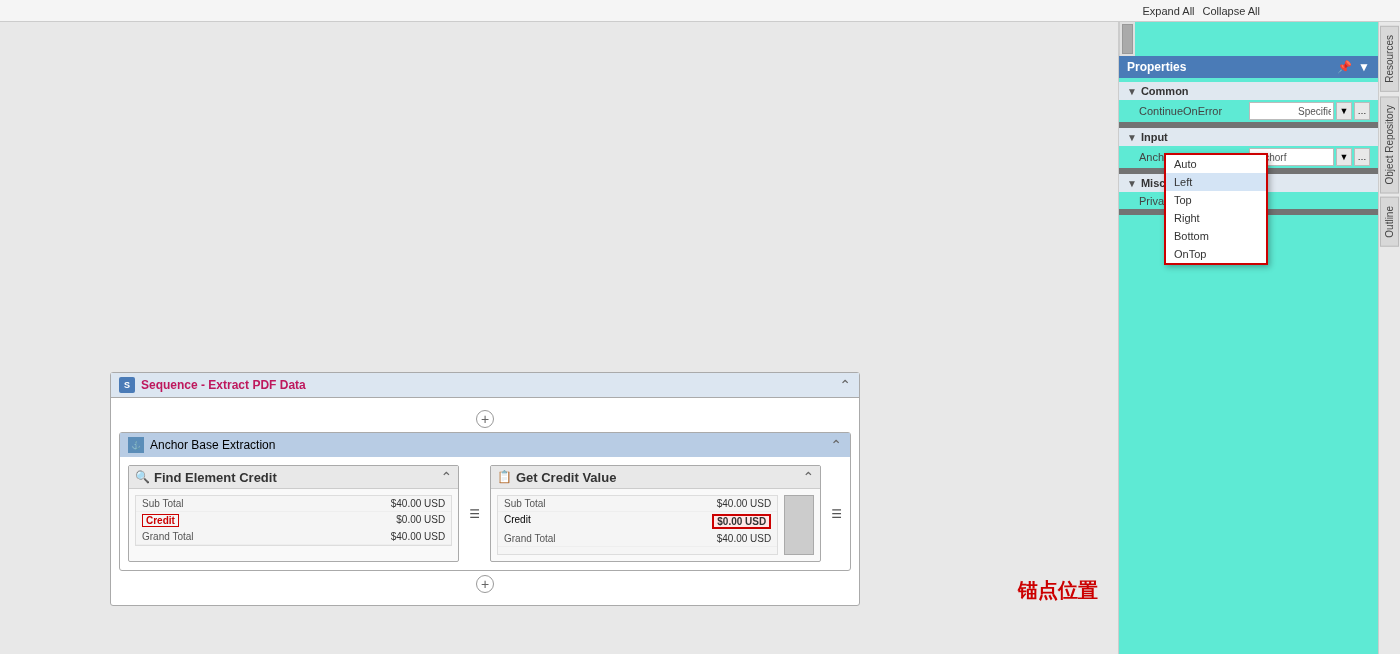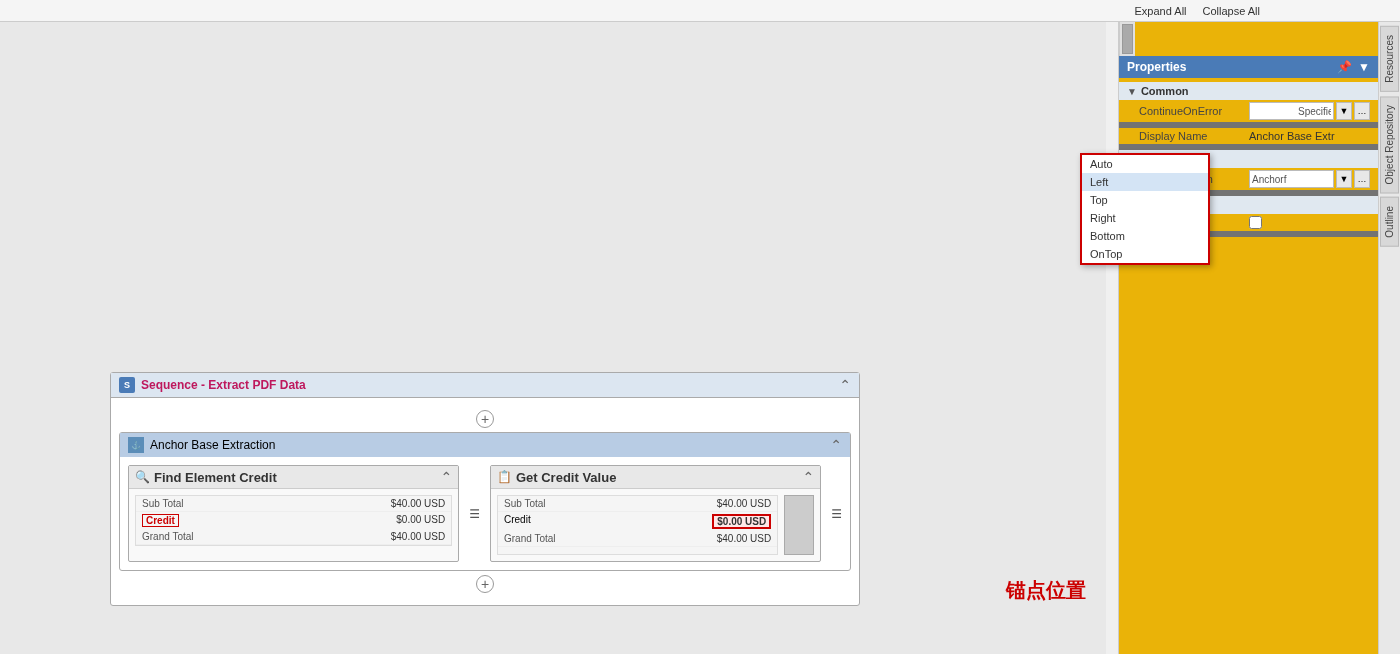--- a/index.html
+++ b/index.html
@@ -21,21 +21,21 @@
       border-bottom: 1px solid #ccc;
       display: flex;
       align-items: center;
       justify-content: flex-end;
       padding-right: 140px;
     }
     .top-toolbar span {
       font-size: 11px;
       color: #333;
       cursor: pointer;
-      margin-left: 16px;
+      margin-left: 8px;
     }
 
     
     .main-layout {
       display: flex;
       flex: 1;
       overflow: hidden;
     }
 
     
@@ -226,25 +226,24 @@
     .gray-block {
       width: 30px;
       height: 60px;
       background: #ccc;
       border: 1px solid #aaa;
     }
 
     
     .properties-panel {
       width: 260px;
-      background: #eab308;
+      background: #5eead4;
       border-left: 1px solid #ccc;
       display: flex;
       flex-direction: column;
-      margin-left: 12px;
     }
     .properties-header {
       background: #4a7bb7;
       color: white;
       padding: 4px 8px;
       display: flex;
       align-items: center;
       justify-content: space-between;
       font-size: 12px;
       font-weight: 600;
@@ -328,22 +327,22 @@
       flex: 1;
       white-space: nowrap;
       overflow: hidden;
       text-overflow: ellipsis;
     }
 
     
     .dropdown-overlay {
       position: absolute;
       top: 153px;
-      left: 1080px;
-      width: 130px;
+      left: 1164px;
+      width: 104px;
       background: white;
       border: 2px solid #c00;
       box-shadow: 2px 2px 6px rgba(0,0,0,0.3);
       z-index: 100;
     }
     .dropdown-item {
       padding: 3px 8px;
       font-size: 11px;
       color: #333;
       cursor: pointer;
@@ -550,26 +549,20 @@
 
         <div class="prop-row">
           <span class="prop-label">ContinueOnError</span>
           <div class="prop-value">
             <input class="prop-input" value="Specifies..." readonly="" style="width: 60px; padding-left: 48px;">
             <div class="prop-btn">▼</div>
             <div class="prop-btn">…</div>
           </div>
         </div>
 
-        <div class="prop-row">
-          <span class="prop-label">Display Name</span>
-          <div class="prop-value">
-            <span class="prop-text-value">Anchor Base Extr</span>
-          </div>
-        </div>
 
         <div class="prop-section-header">
           <span class="prop-section-toggle">▼</span>
           <span>Input</span>
         </div>
 
         <div class="prop-row">
           <span class="prop-label">AnchorPosition</span>
           <div class="prop-value">
             <input class="prop-input" value="Anchorf" readonly="" style="width: 55px;">

